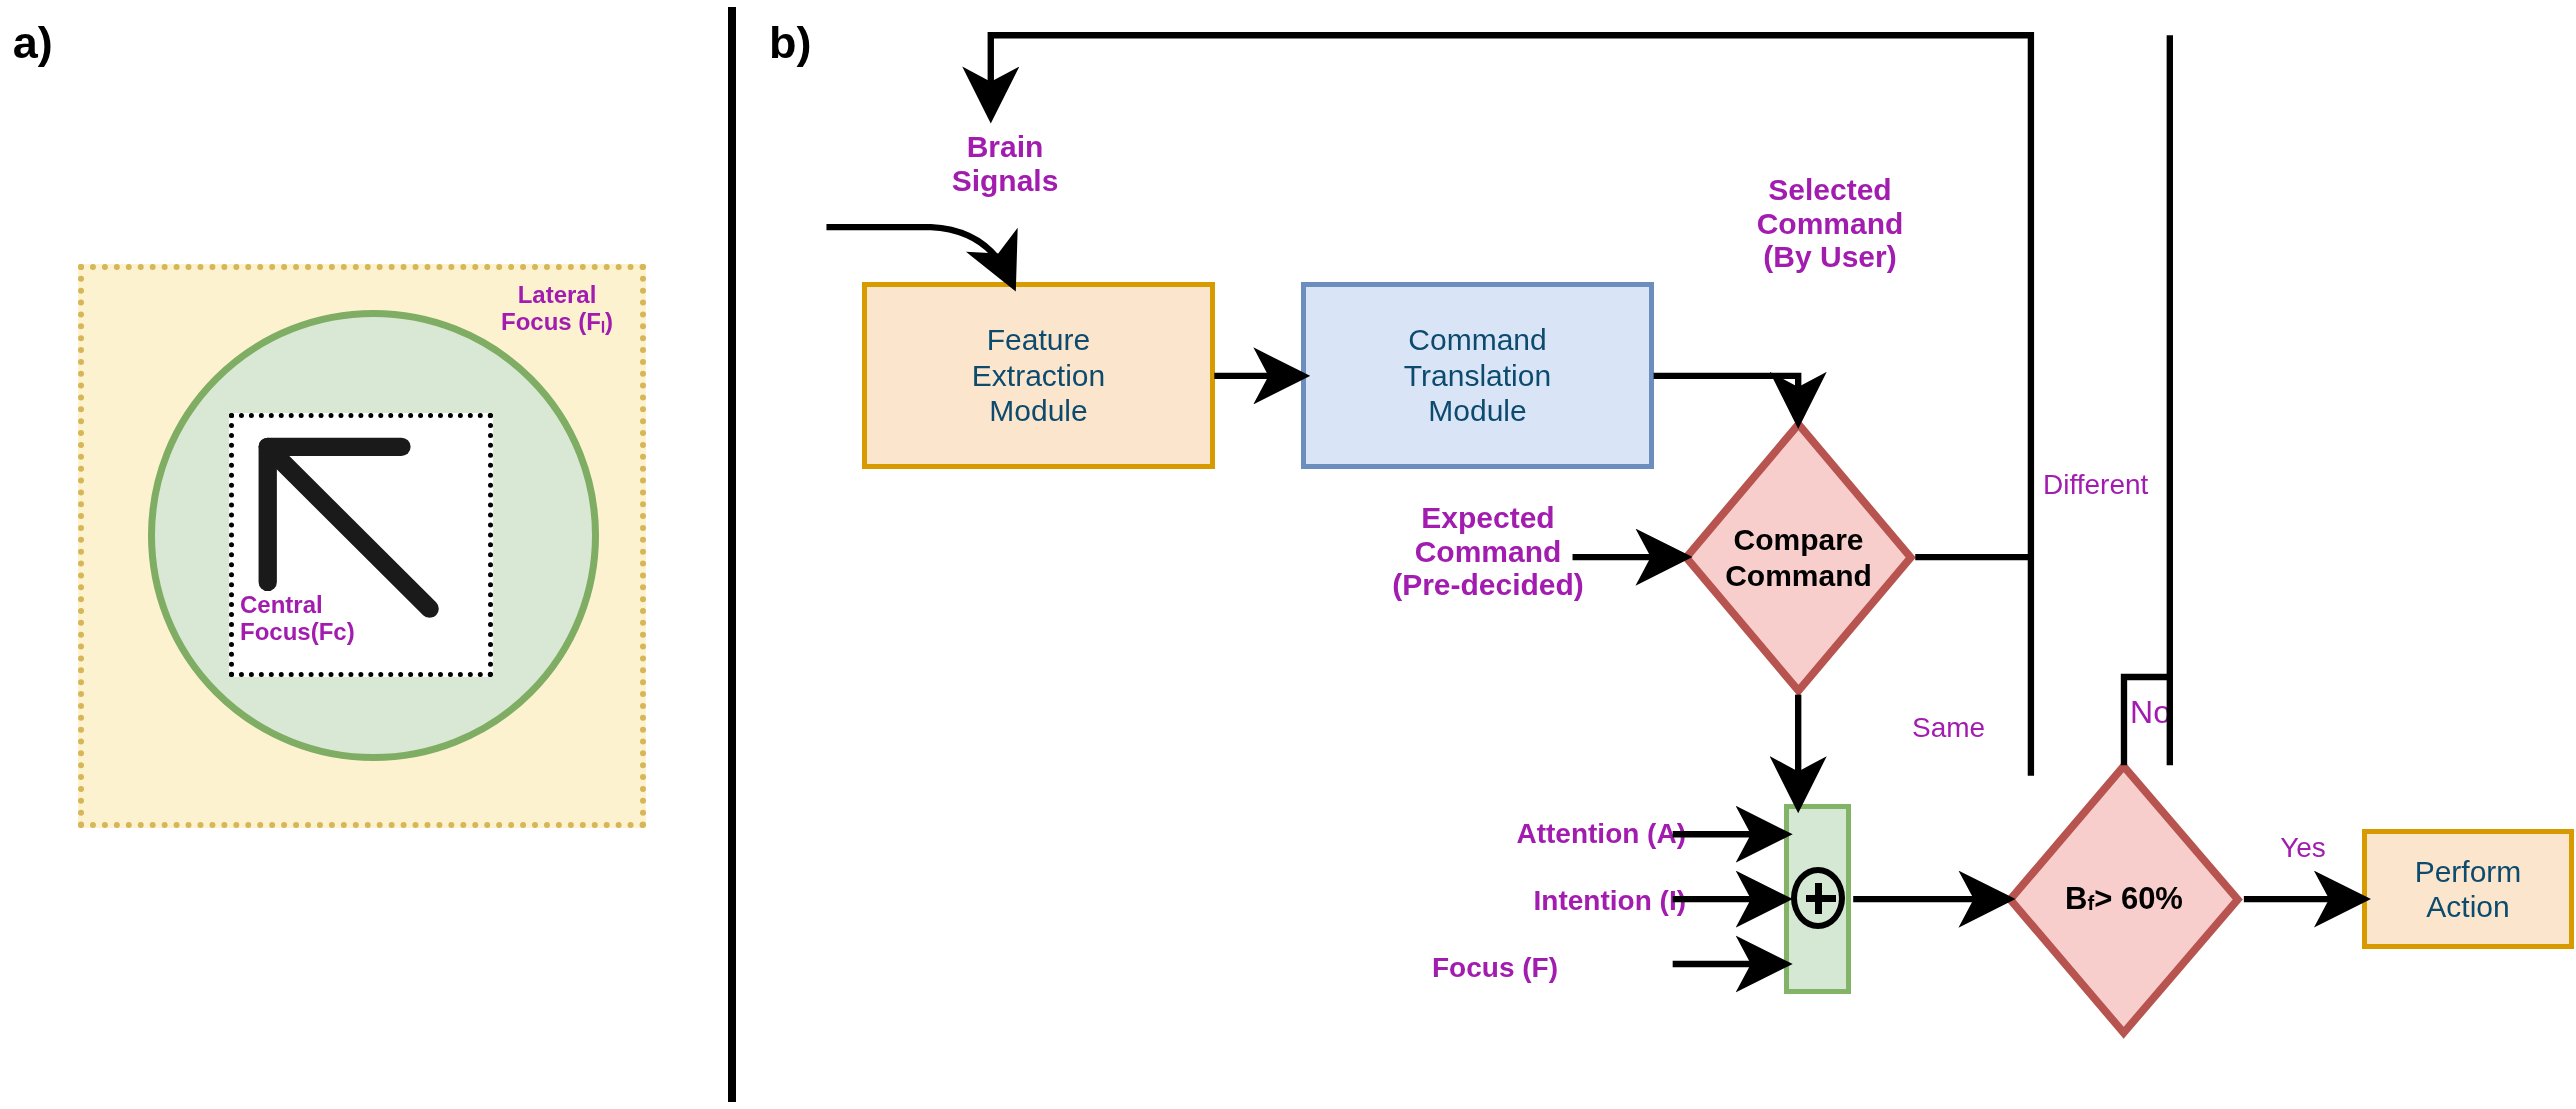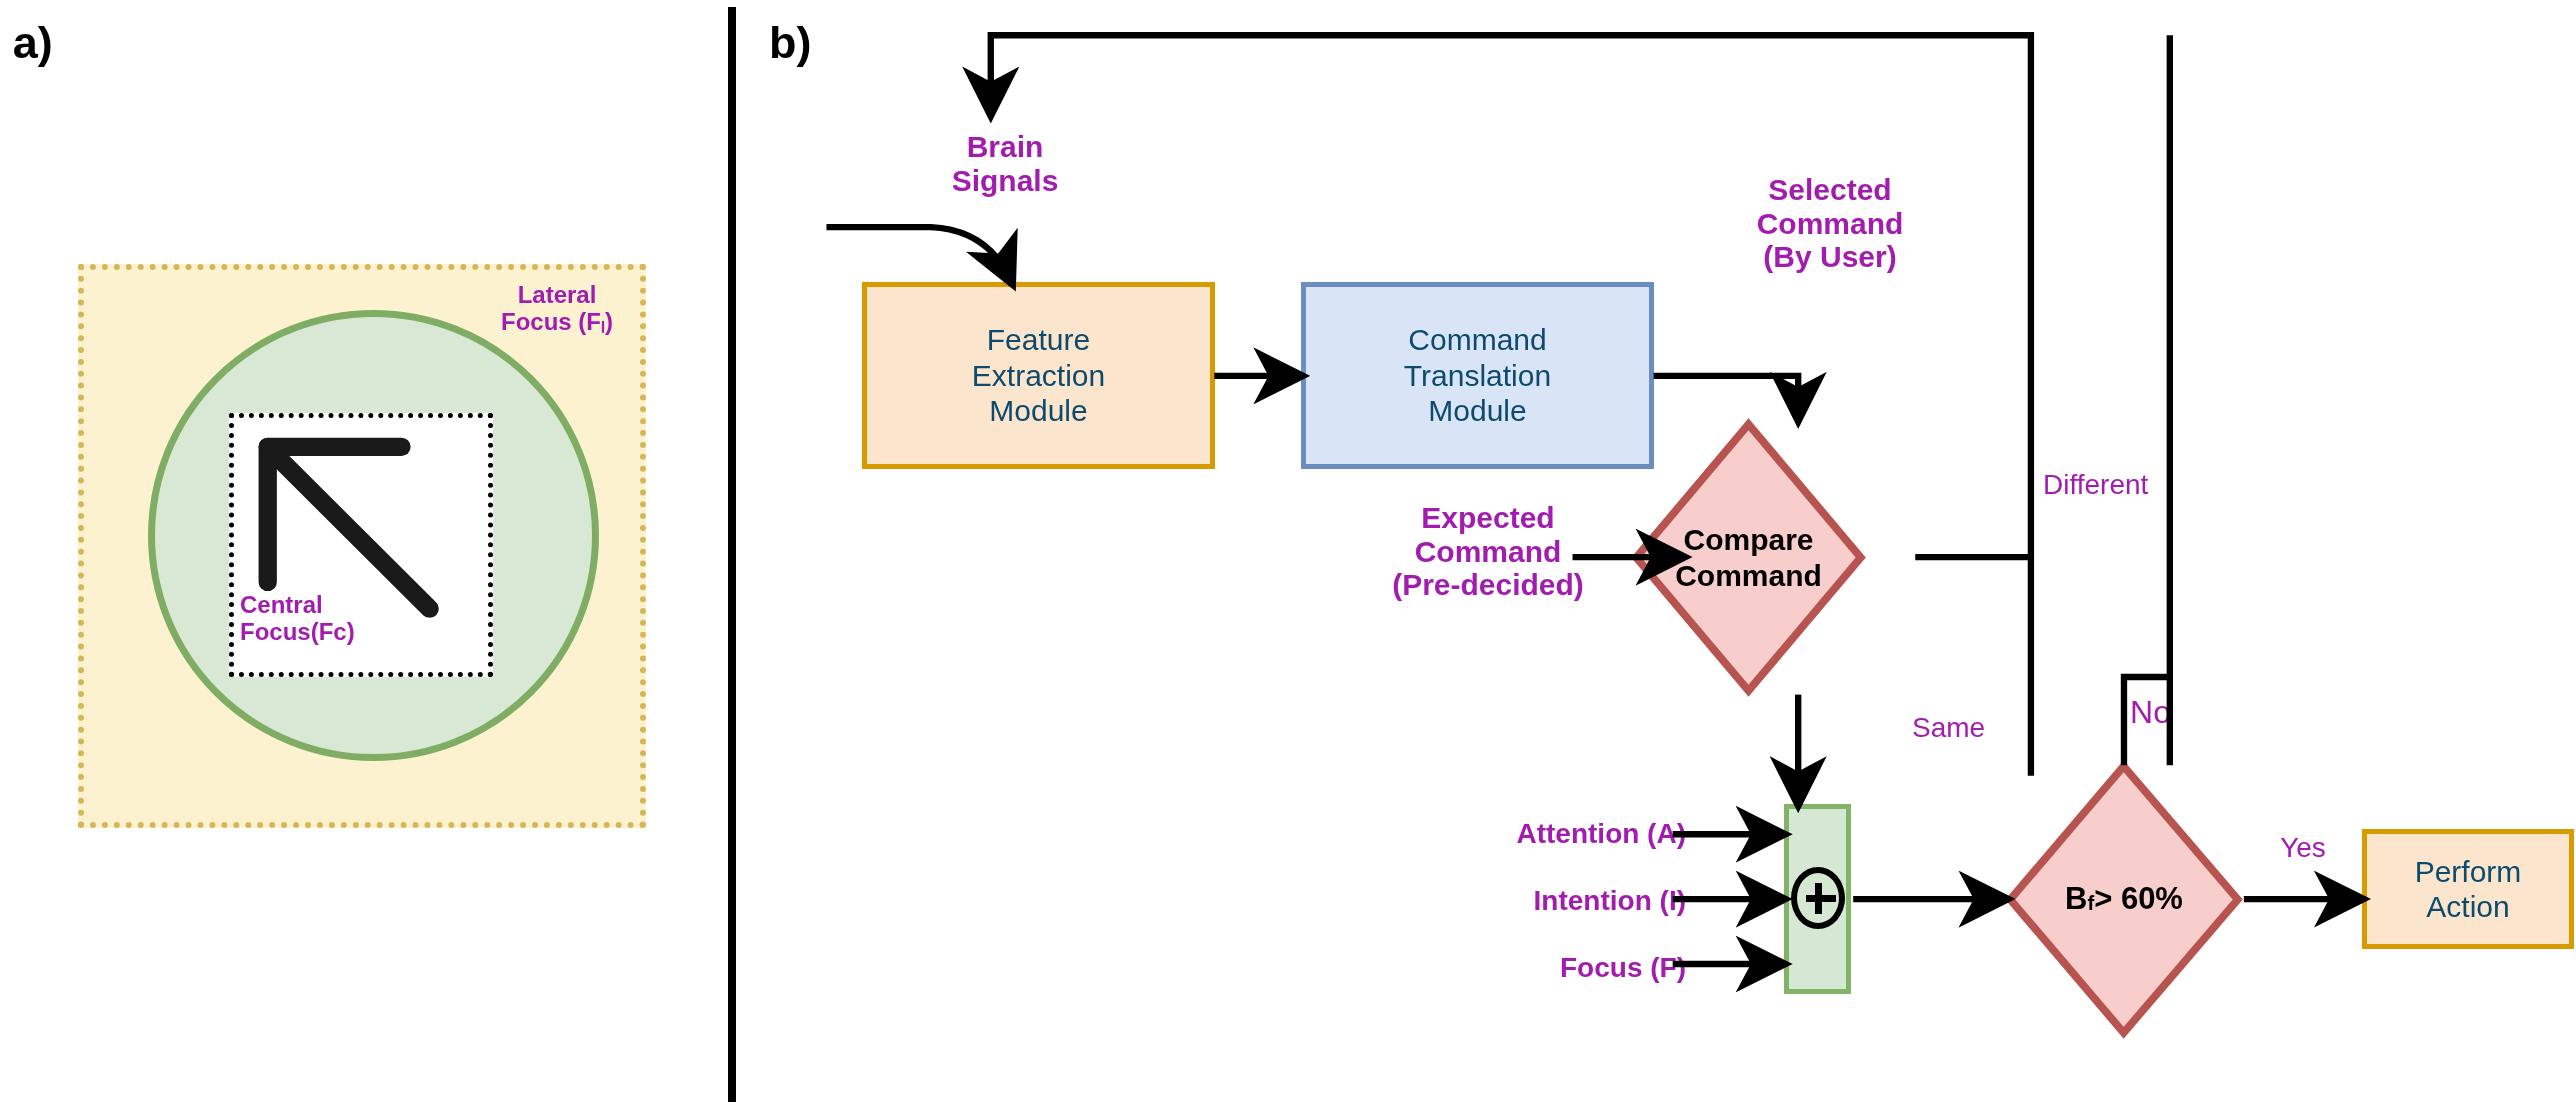--- a/index.html
+++ b/index.html
@@ -37,39 +37,39 @@
   #perform-action{left:2362px;top:829px;width:212px;height:120px;font-size:30px;}
   #sum-box{left:1784px;top:804px;width:67px;height:190px;}
 
   
   .diamond-wrap{position:absolute;}
   .diamond-wrap svg{display:block;overflow:visible;}
   .diamond-text{position:absolute;left:0;top:0;width:100%;height:100%;
      display:flex;align-items:center;justify-content:center;text-align:center;
      font-weight:bold;color:#000;line-height:1.18;white-space:pre-line;pointer-events:none;}
 
-  #compare-command{left:1632px;top:420px;width:233px;height:275px;}
+  #compare-command{left:1682px;top:420px;width:233px;height:275px;}
   #compare-command .diamond-text{font-size:30px;}
   #bf-threshold{left:2006px;top:762px;width:236px;height:275px;}
   #bf-threshold .diamond-text{font-size:31px;}
 
   
   #plus-circle{position:absolute;left:1791px;top:867px;width:54px;height:62px;
       border:6.3px solid #000;border-radius:50%;box-sizing:border-box;}
   #plus-circle::before,#plus-circle::after{content:"";position:absolute;background:#000;}
   #plus-circle::before{left:50%;top:10px;margin-left:-3.5px;width:7px;height:31px;}
   #plus-circle::after{top:50%;left:8.5px;margin-top:-3.5px;height:7px;width:30px;}
 
   
   #brain-signals-label{left:910px;top:130px;width:190px;font-size:30px;}
   #selected-command-label{left:1689px;top:173px;width:282px;font-size:30px;}
   #expected-command-label{left:1340px;top:501px;width:296px;font-size:30px;}
   #attention-label{left:1432px;top:818px;width:254px;font-size:28px;text-align:right;}
   #intention-label{left:1432px;top:885px;width:254px;font-size:28px;text-align:right;}
-  #focus-label{left:1432px;top:952px;width:254px;font-size:28px;text-align:right;}
+  #focus-label{left:1432px;top:952px;width:254px;font-size:28px;text-align:left;}
   #different-label{left:2043px;top:469px;width:169px;font-size:28px;text-align:left;font-weight:normal;}
   #no-label{left:2108px;top:695px;width:85px;font-size:32px;font-weight:normal;}
   #same-label{left:1912px;top:712px;width:127px;font-size:28px;text-align:left;font-weight:normal;}
   #yes-label{left:2257px;top:832px;width:92px;font-size:28px;text-align:center;font-weight:normal;}
 
   
   #wires{position:absolute;left:0;top:0;width:2576px;height:1110px;pointer-events:none;}
 
   sub{font-size:.65em;vertical-align:baseline;position:relative;bottom:-.22em;}
 </style>

